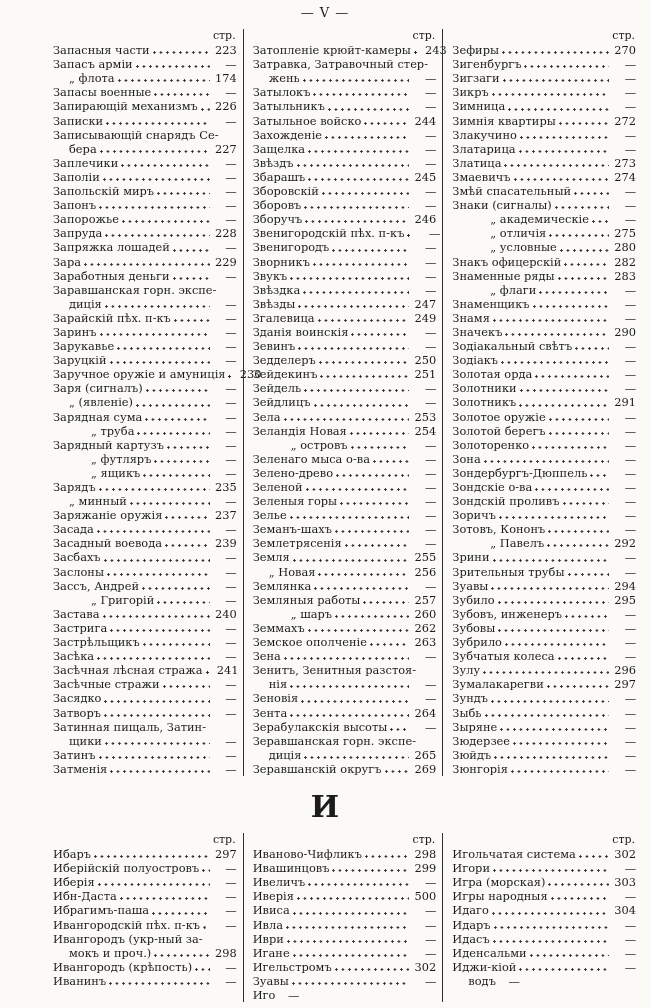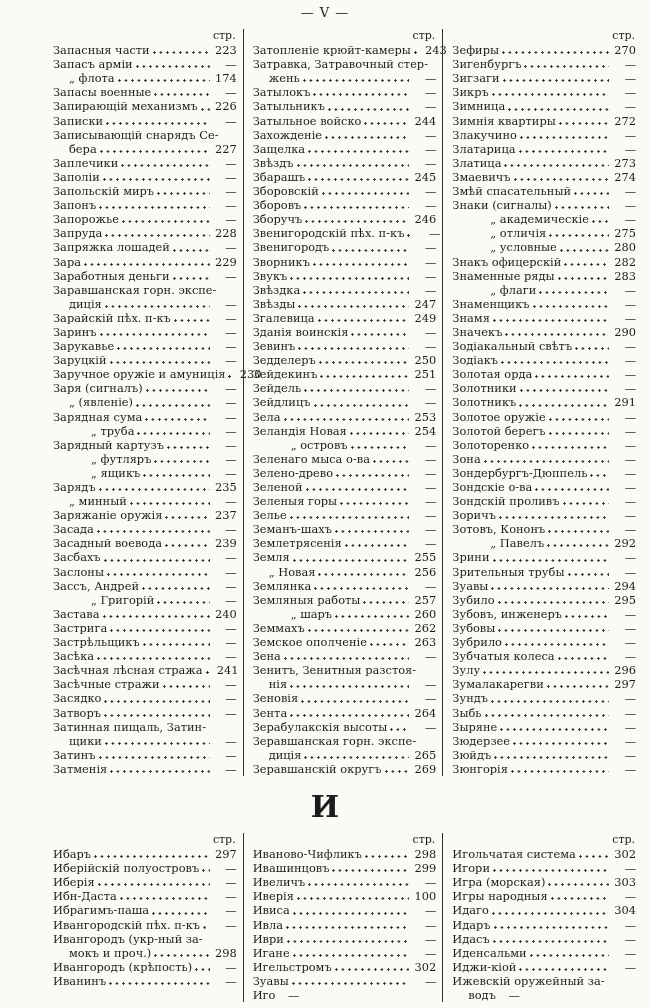--- a/index.html
+++ b/index.html
@@ -920,21 +920,21 @@
           <span class="page">299</span>
         </div>
         <div class="row">
           <span class="label">Ивеличъ</span>
           <span class="dots"></span>
           <span class="page">—</span>
         </div>
         <div class="row">
           <span class="label">Иверія</span>
           <span class="dots"></span>
-          <span class="page">100</span>
+          <span class="page">500</span>
         </div>
         <div class="row">
           <span class="label">Ивиса</span>
           <span class="dots"></span>
           <span class="page">—</span>
         </div>
         <div class="row">
           <span class="label">Ивла</span>
           <span class="dots"></span>
           <span class="page">—</span>
@@ -1003,23 +1003,20 @@
         </div>
         <div class="row">
           <span class="label">Иденсальми</span>
           <span class="dots"></span>
           <span class="page">—</span>
         </div>
         <div class="row">
           <span class="label">Иджи-кіой</span>
           <span class="dots"></span>
           <span class="page">—</span>
-        </div>
-        <div class="row head">
-          <span class="label">Ижевскій оружейный за-</span>
         </div>
         <div class="row cont">
           <span class="label">водъ</span>
           <span class="page">—</span>
         </div>
       </div>
   </div>
 
 </div>
 

